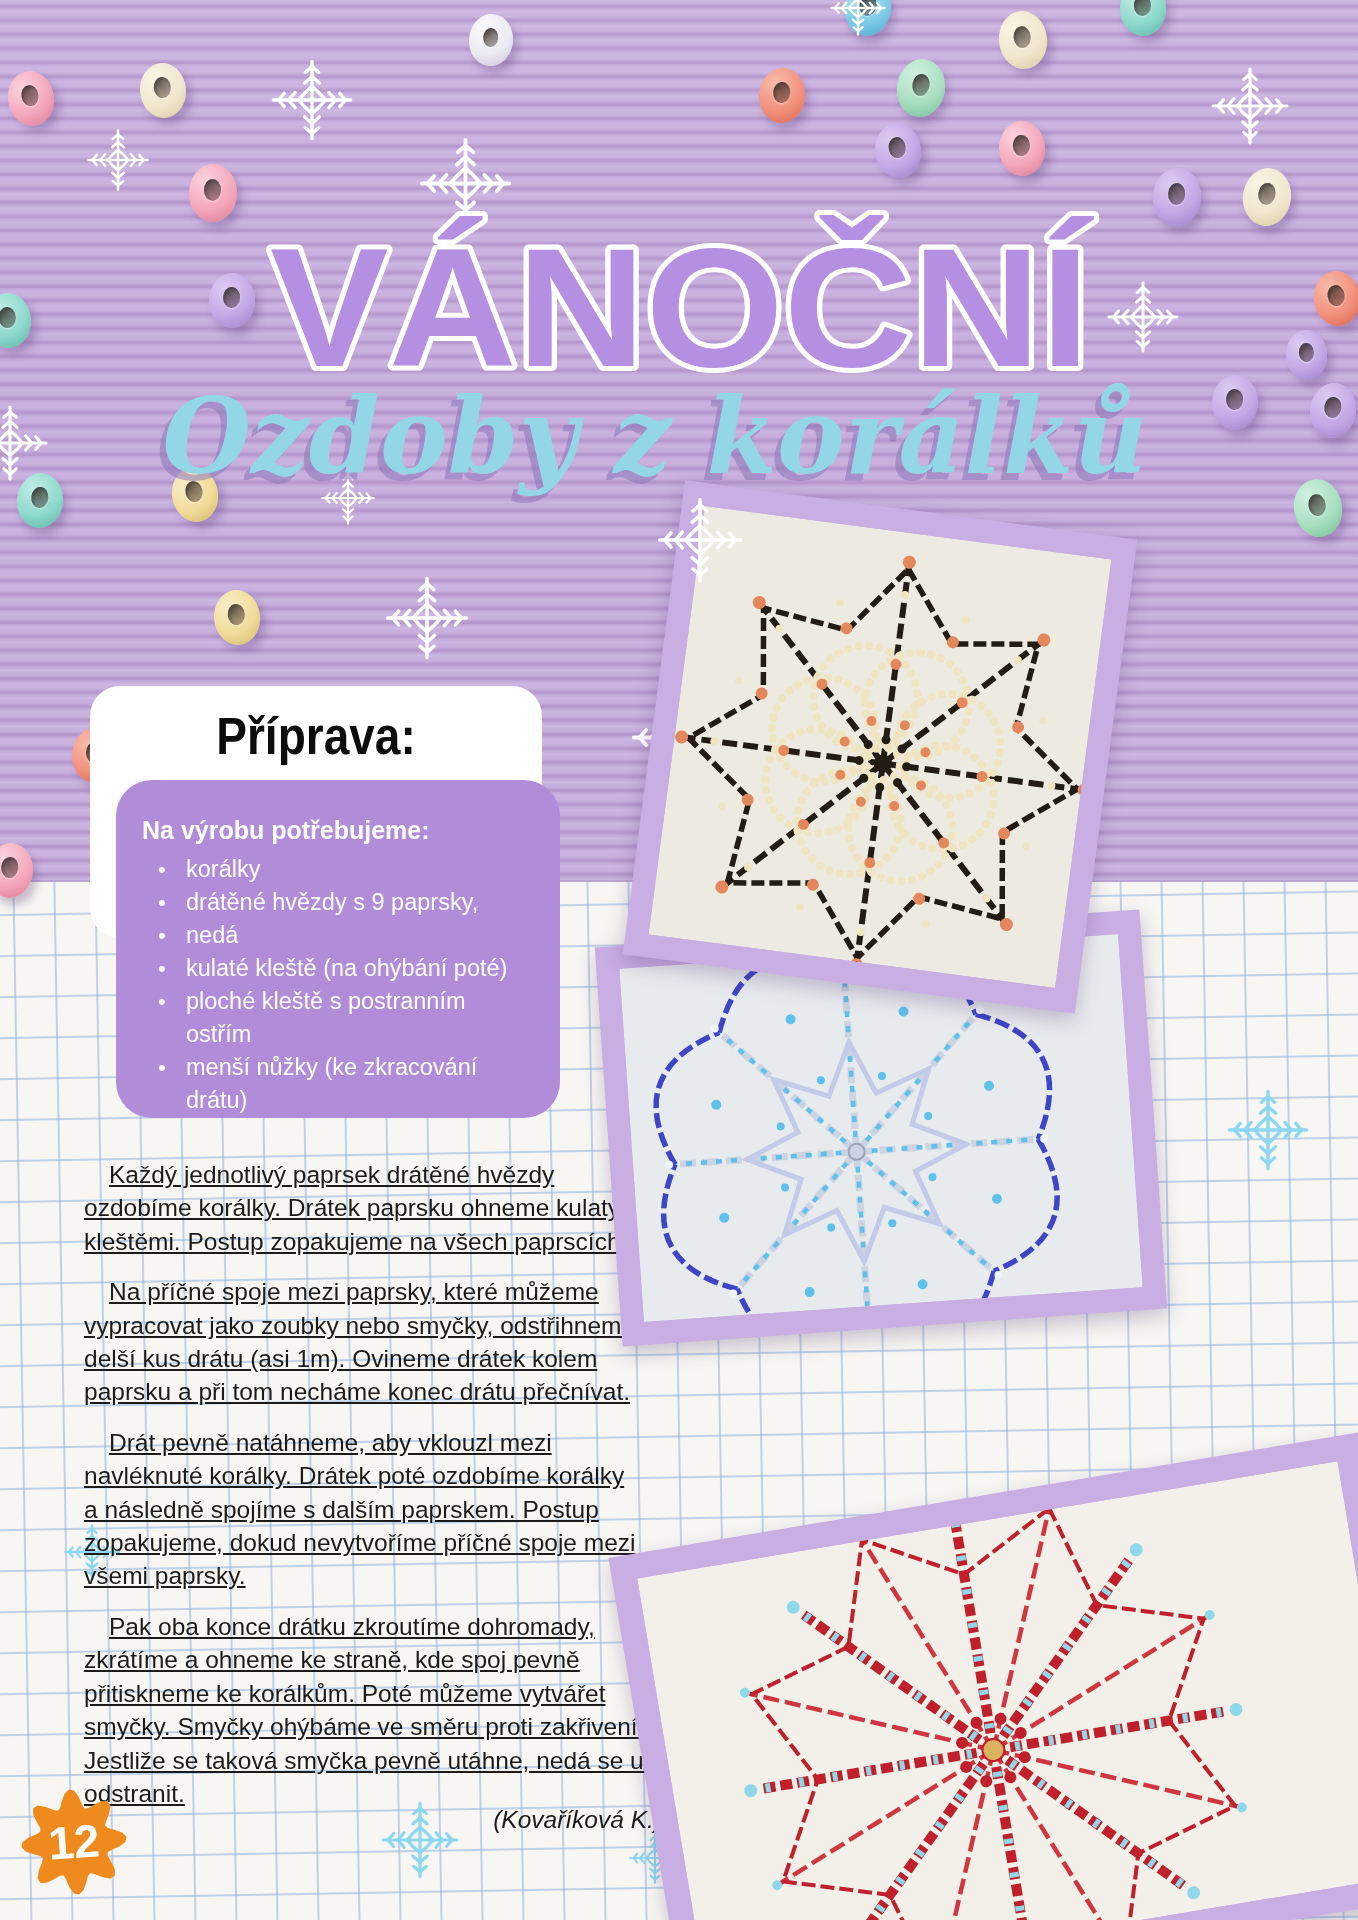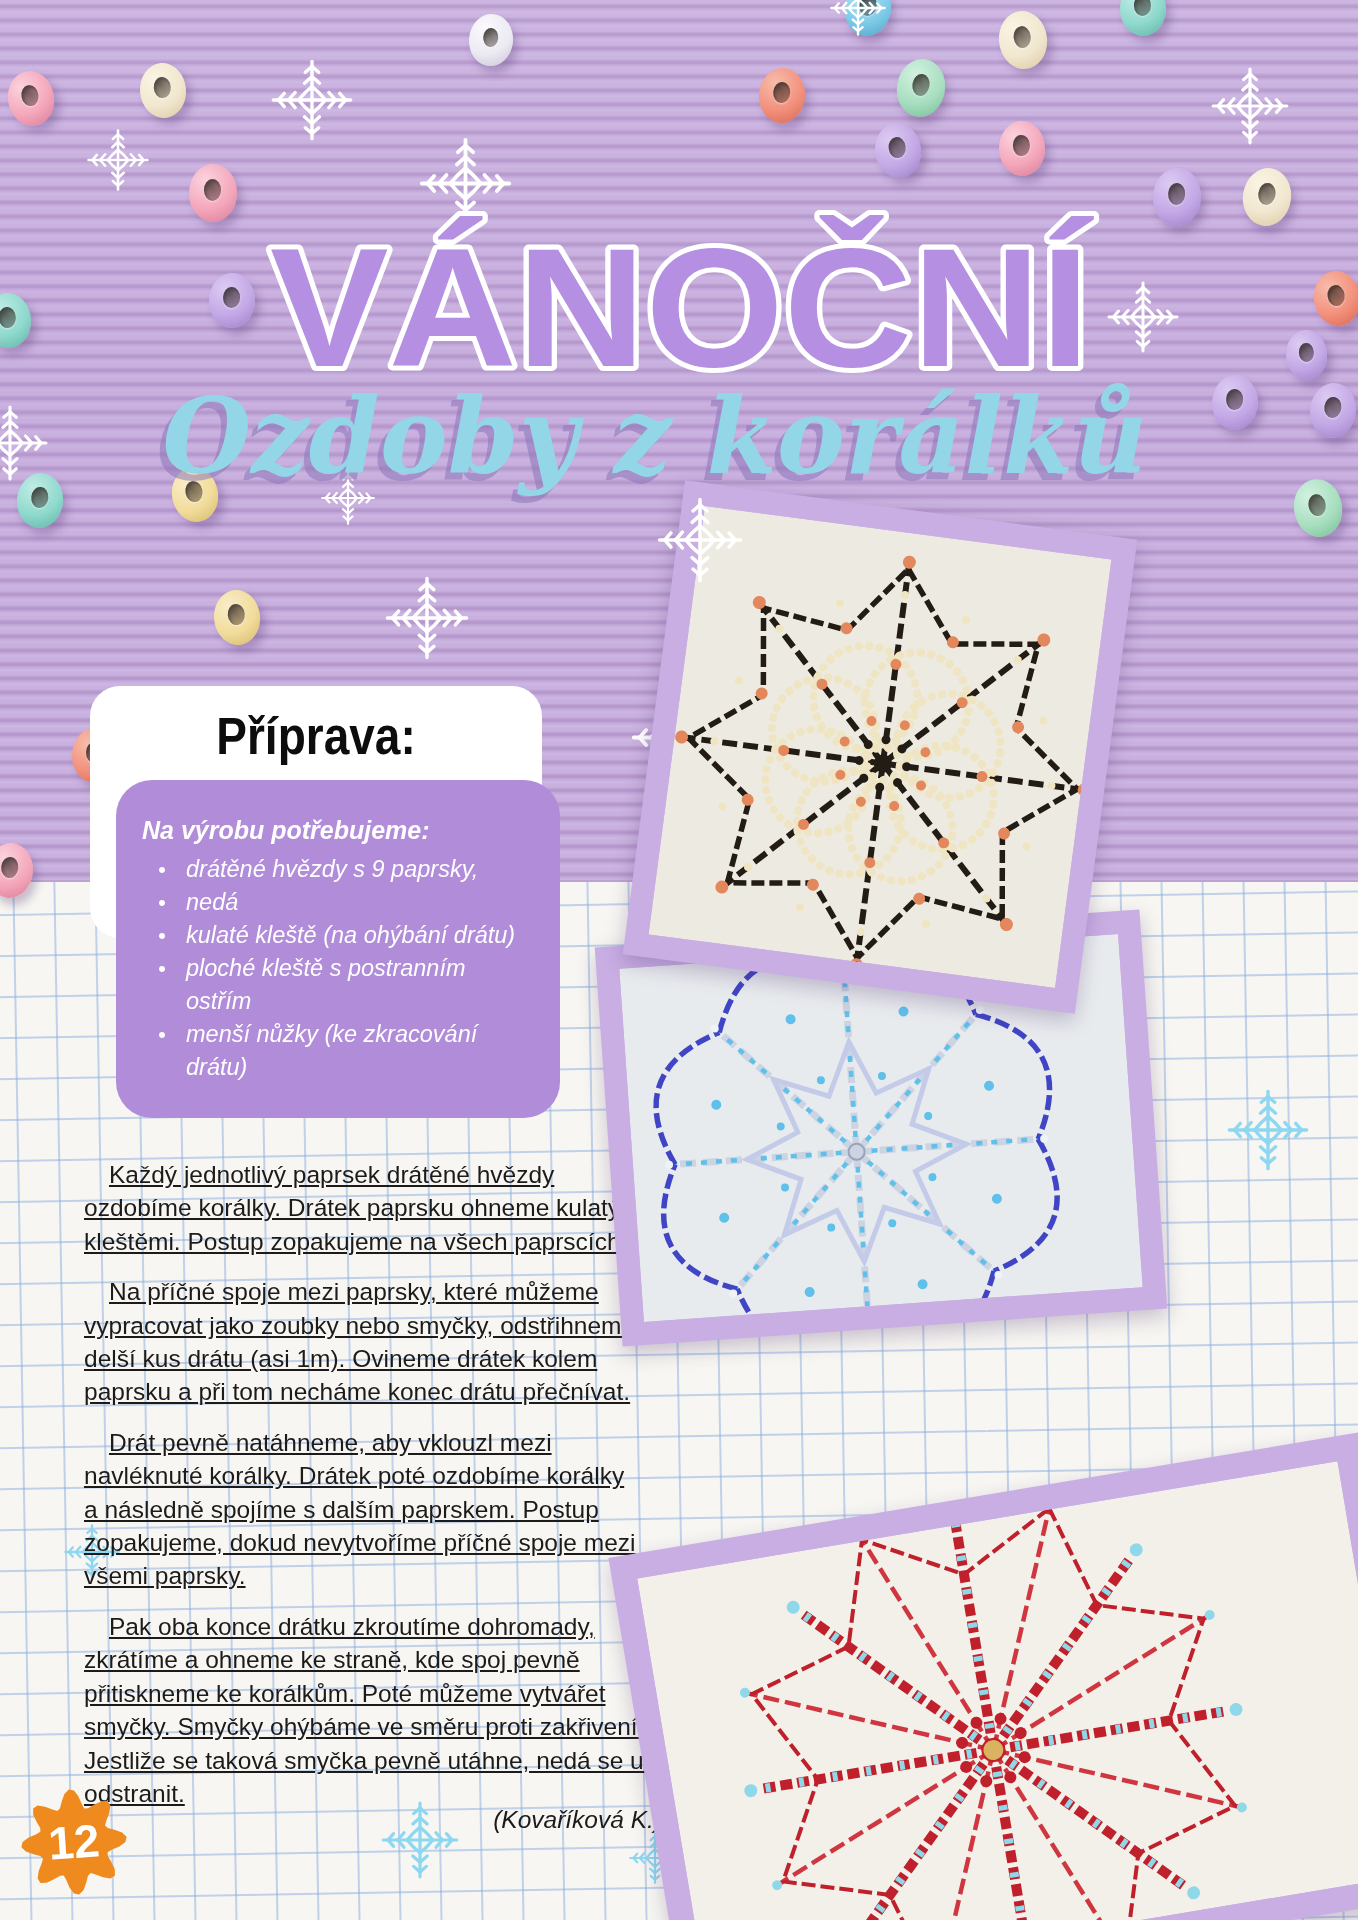--- a/index.html
+++ b/index.html
@@ -785,27 +785,28 @@
     <text id="title-text" x="430" y="150" text-anchor="middle" textLength="820" lengthAdjust="spacingAndGlyphs" font-family="Liberation Sans, sans-serif" font-weight="bold" font-size="150" style="paint-order:stroke fill;stroke-linejoin:round;" fill="#b48fe2" stroke="#ffffff" stroke-width="9">VÁNOČNÍ</text>
   </svg>
 
   <svg class="subtitle-svg" width="1030" height="210">
     <text id="subtitle-shadow" x="509" y="128" text-anchor="middle" textLength="985" lengthAdjust="spacingAndGlyphs" font-family="DejaVu Serif, serif" font-style="italic" font-weight="bold" font-size="104" opacity="0.55" fill="#8d76b8">Ozdoby z korálků</text>
     <text id="subtitle-text" x="515" y="121" text-anchor="middle" textLength="985" lengthAdjust="spacingAndGlyphs" font-family="DejaVu Serif, serif" font-style="italic" font-weight="bold" font-size="104" fill="#93d6e8">Ozdoby z korálků</text>
   </svg>
 
   <div class="white-box" style="background: rgb(255, 255, 255);"></div>
   <div class="prep-heading" style="color: rgb(14, 13, 13);">Příprava:</div>
-  <div class="purple-box" style="background: rgb(177, 140, 217); color: rgb(255, 255, 255); font-style: italic;">
+  <div class="purple-box" style="background: rgb(177, 140, 217); color: rgb(255, 255, 255);">
     <div class="purple-box-inner">
       <h3 class="list-title">Na výrobu potřebujeme:</h3>
       <ul class="prep-list">
+        <li>korálky</li>
         <li>drátěné hvězdy s 9 paprsky,</li>
         <li>nedá</li>
-        <li>kulaté kleště (na ohýbání drátu)</li>
+        <li>kulaté kleště (na ohýbání poté)</li>
         <li>ploché kleště s postranním
 ostřím</li>
         <li>menší nůžky (ke zkracování drátu)</li>
       </ul>
     </div>
   </div>
 
   <div class="article" style="color: rgb(29, 27, 26);">
     <p>Každý jednotlivý paprsek drátěné hvězdy
 ozdobíme korálky. Drátek paprsku ohneme kulatými

